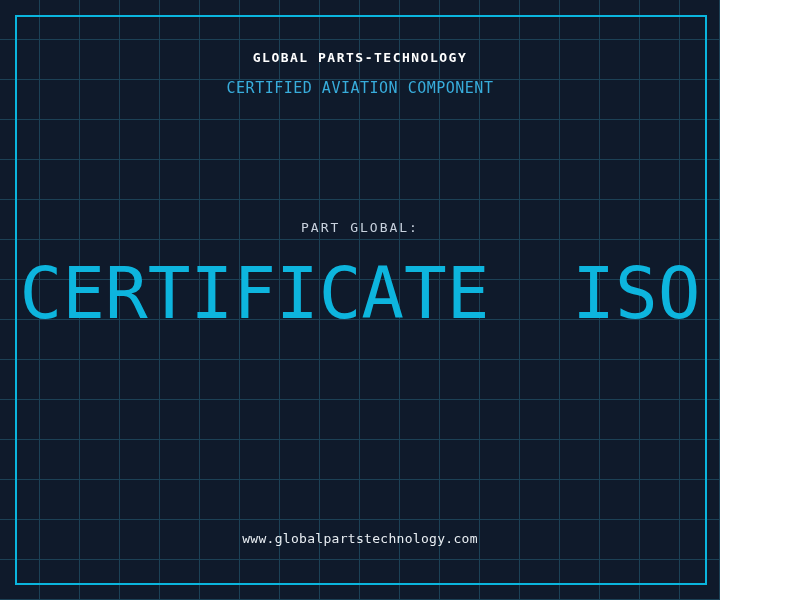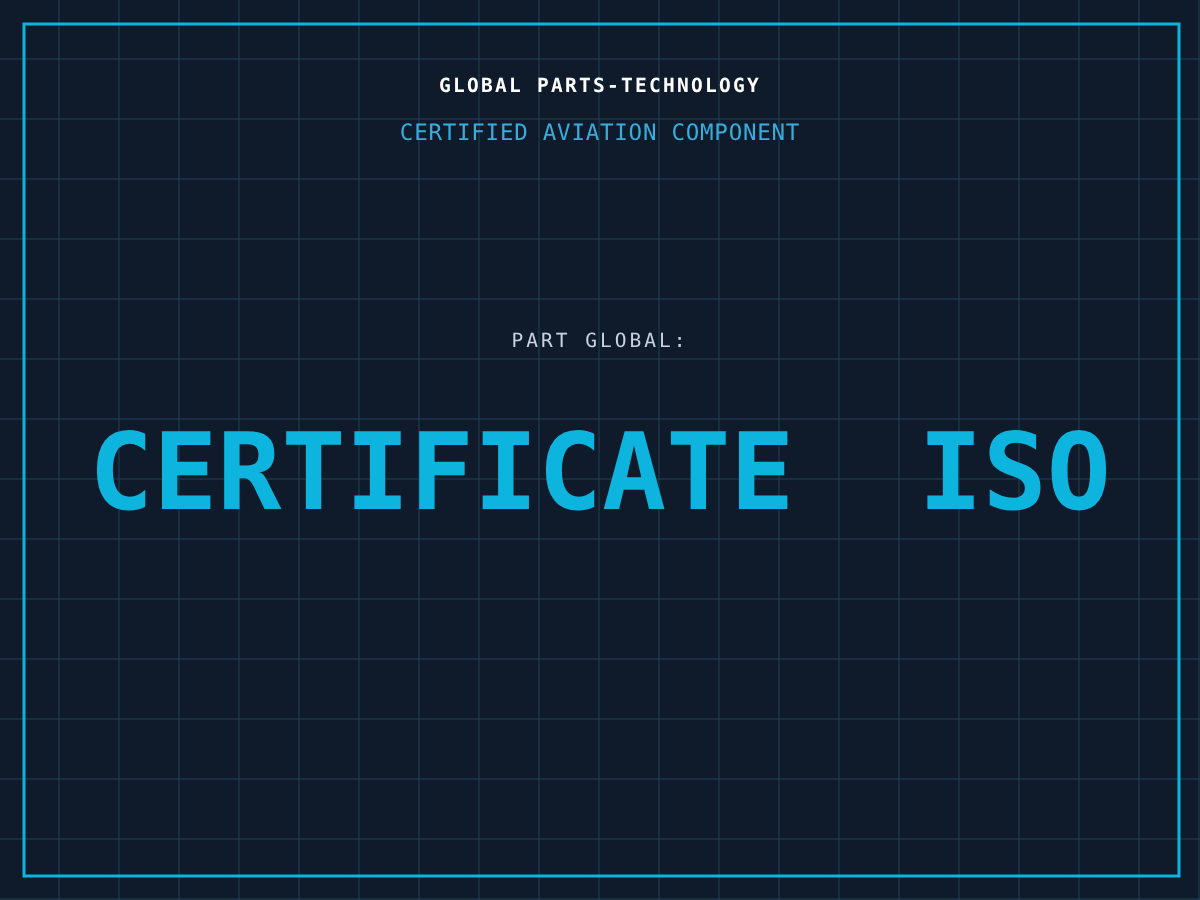--- a/index.html
+++ b/index.html
@@ -7,21 +7,21 @@
     padding: 0;
   }
   body {
     width: 800px;
     height: 600px;
     overflow: hidden;
     font-family: "DejaVu Sans Mono", "Liberation Mono", monospace;
   }
   .canvas {
     position: relative;
-    width: 800px;
+    width: 720px;
     height: 600px;
     background-color: #0f1a2b;
     background-image:
       linear-gradient(to right, #1c4156 1px, transparent 1px),
       linear-gradient(to bottom, #1c4156 1px, transparent 1px);
     background-size: 40px 40px;
     background-position: -1px -1px;
   }
   .frame {
     position: absolute;
@@ -57,25 +57,24 @@
     top: 220px;
     font-size: 13px;
     line-height: 15px;
     letter-spacing: 2px;
     color: #c9d2de;
   }
   .part-value {
     top: 258px;
     font-size: 71px;
     line-height: 72px;
-    font-weight: bold;
+    font-weight: normal;
     letter-spacing: 0px;
     word-spacing: 40px;
     color: #0db5de;
-    margin-top: 21px;
   }
   .footer-url {
     top: 531px;
     font-size: 13px;
     line-height: 15px;
     letter-spacing: 0.3px;
     color: #e9eef3;
   }
 </style>
 </head>
@@ -85,13 +84,14 @@
   <div class="frame"></div>
 
   <div class="txt title">GLOBAL PARTS-TECHNOLOGY</div>
 
   <div class="txt subtitle">CERTIFIED AVIATION COMPONENT</div>
 
   <div class="txt part-label">PART GLOBAL:</div>
 
   <div class="txt part-value">CERTIFICATE ISO</div>
 
+  <div class="txt footer-url">www.globalpartstechnology.com</div>
 </div>
 
 </body></html>

